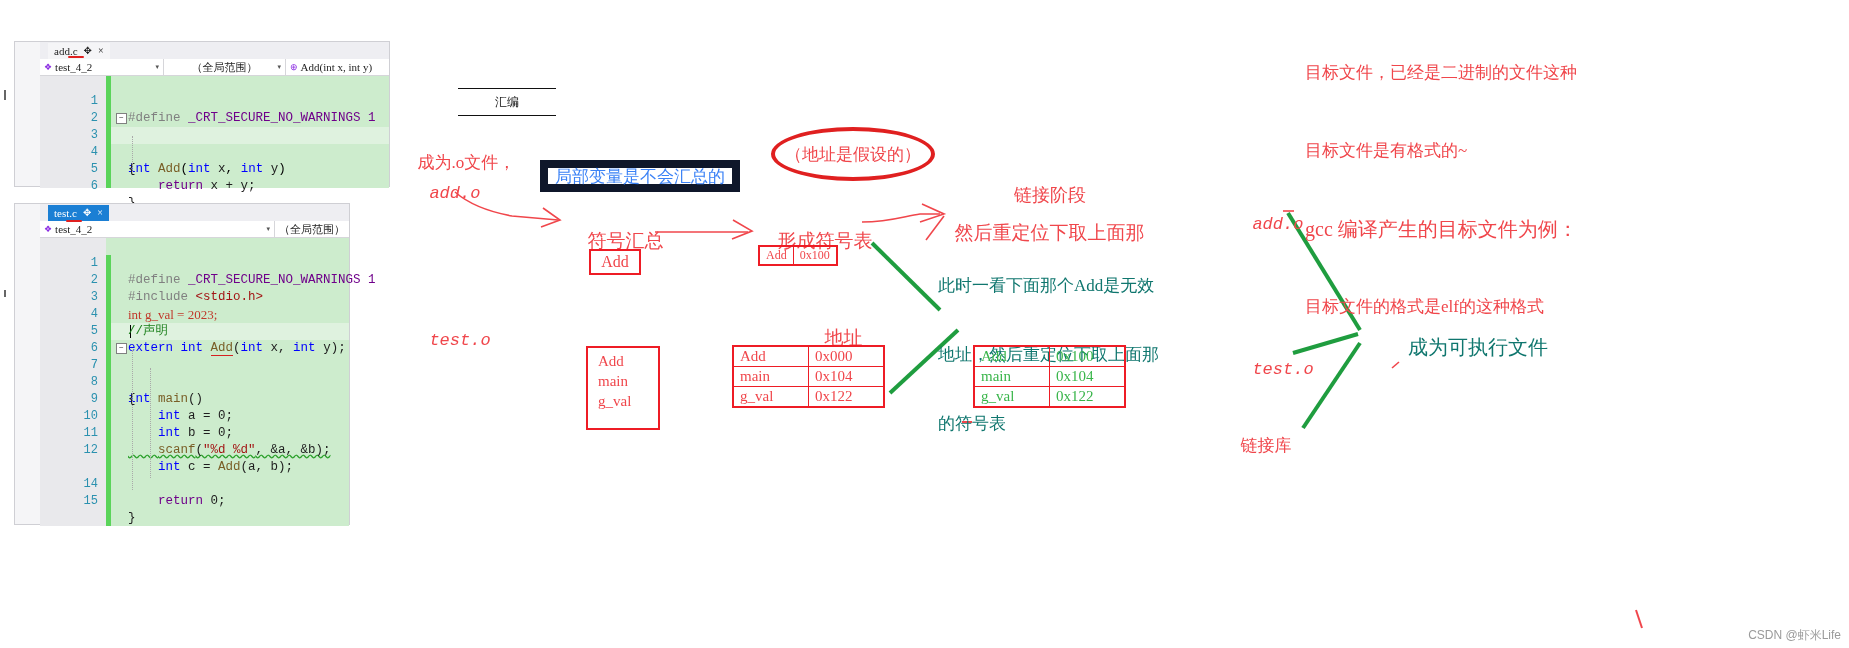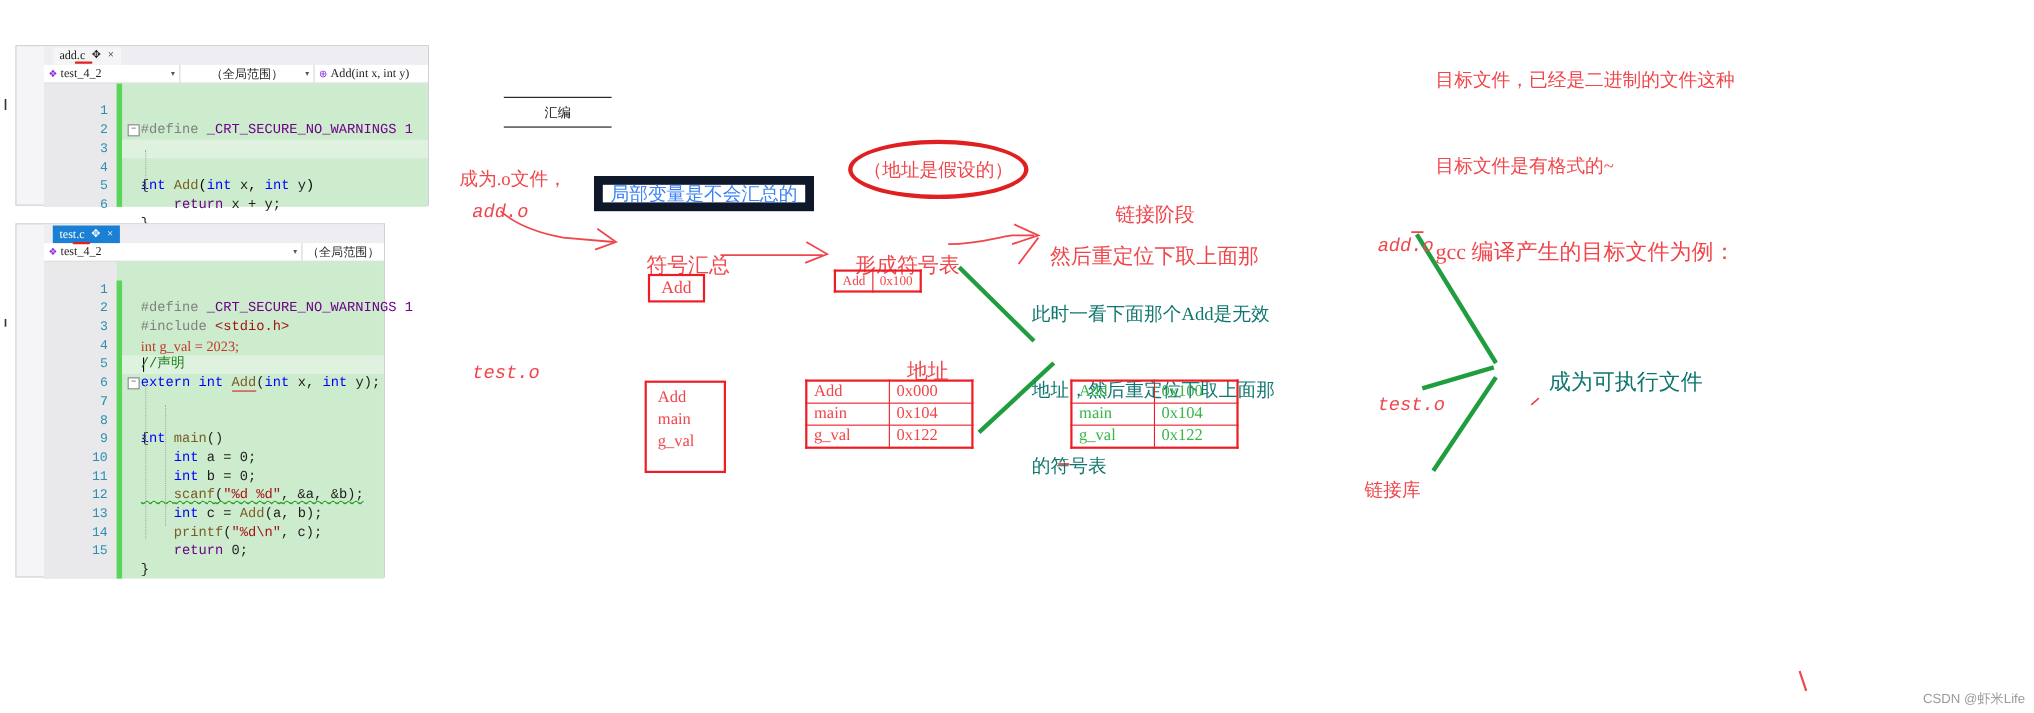--- a/index.html
+++ b/index.html
@@ -213,24 +213,20 @@
       <span class="ct">    <span class="kw">int</span> <span class="plain">b = 0;</span></span>
     </div>
     <div class="code-line" style="top:170px;position:absolute;left:0;right:0;">
       <span class="ln">11</span>
       <span class="ct squig-g">    <span class="fn">scanf</span><span class="plain">(</span><span class="str">"%d %d"</span><span class="plain">, &amp;a, &amp;b);</span></span>
     </div>
     <div class="code-line" style="top:187px;position:absolute;left:0;right:0;">
       <span class="ln">12</span>
       <span class="ct">    <span class="kw">int</span> <span class="plain">c = </span><span class="fn">Add</span><span class="plain">(a, b);</span></span>
     </div>
-    <div class="code-line" style="top:204px;position:absolute;left:0;right:0;">
-      <span class="ln">13</span>
-      <span class="ct">    <span class="fn">printf</span><span class="plain">(</span><span class="str">"%d\n"</span><span class="plain">, c);</span></span>
-    </div>
     <div class="code-line" style="top:221px;position:absolute;left:0;right:0;">
       <span class="ln">14</span>
       <span class="ct">    <span class="purple">return</span> <span class="plain">0;</span></span>
     </div>
     <div class="code-line" style="top:238px;position:absolute;left:0;right:0;">
       <span class="ln">15</span>
       <span class="ct plain">}</span>
     </div>
     <div class="ind" style="left:92px;top:112px;height:140px;"></div>
     <div class="ind" style="left:110px;top:130px;height:110px;"></div>
@@ -374,15 +370,16 @@
   <span>链接库</span>
 </div>
 <div class="ann green cn" style="left:1398px;top:311px;font-size:20px;">
   <span>成为可执行文件</span>
 </div>
 
 <div class="ann red" style="left:1305px;top:8px;font-size:17px;line-height:26px;font-family:'Liberation Serif',serif;">
   <div>目标文件，已经是二进制的文件这种</div>
   <div>目标文件是有格式的~</div>
   <div style="font-family:Liberation Serif, serif;font-size:20px;">gcc 编译产生的目标文件为例：</div>
+  <div>目标文件的格式是elf的这种格式</div>
 </div>
 
 <div class="wm">CSDN @虾米Life</div>
 
 </body></html>

